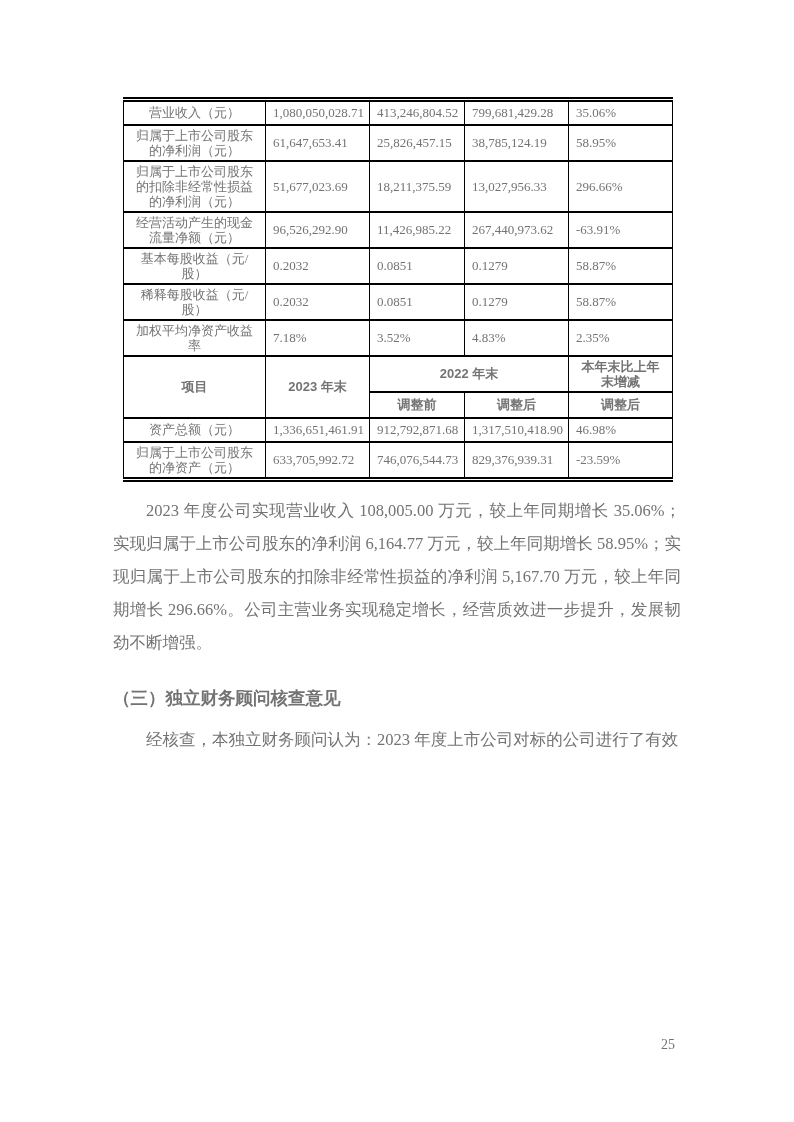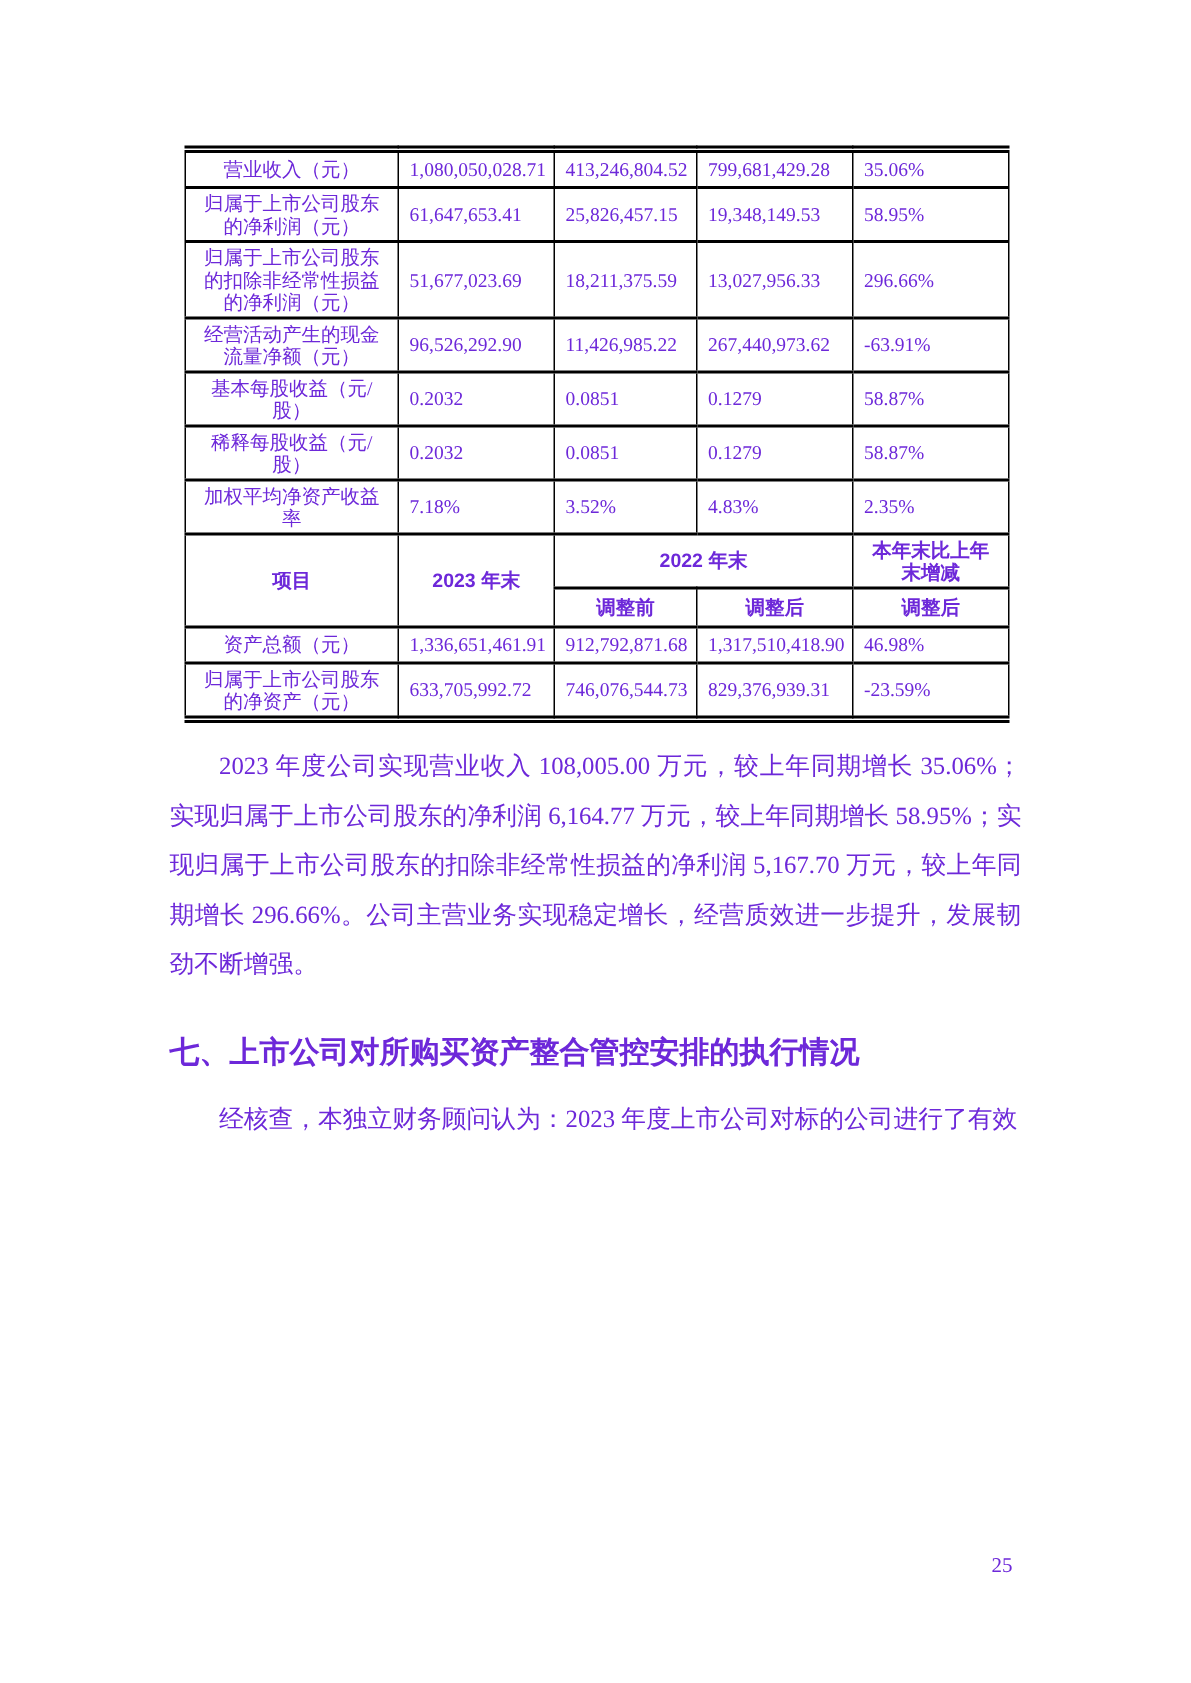--- a/index.html
+++ b/index.html
@@ -6,21 +6,21 @@
   html, body { margin: 0; padding: 0; background: #e8e8e8; }
   .page {
     width: 794px;
     height: 1122px;
     margin: 0 auto;
     background: #ffffff;
     position: relative;
     overflow: hidden;
     padding: 97px 113px 0 113px;
     font-family: "Liberation Serif", "DejaVu Serif", serif;
-    color: #6d28d9;
+    color: #737373;
   }
 
   
   table.fin-table {
     border-collapse: collapse;
     table-layout: fixed;
     width: 549px;
     margin-left: 10px;
     font-size: 13px;
     line-height: 15px;
@@ -99,21 +99,21 @@
         <td class="lbl">营业收入（元）</td>
         <td class="num">1,080,050,028.71</td>
         <td class="num">413,246,804.52</td>
         <td class="num">799,681,429.28</td>
         <td class="num">35.06%</td>
       </tr>
       <tr style="height:31px">
         <td class="lbl">归属于上市公司股东的净利润（元）</td>
         <td class="num">61,647,653.41</td>
         <td class="num">25,826,457.15</td>
-        <td class="num">19,348,149.53</td>
+        <td class="num">38,785,124.19</td>
         <td class="num">58.95%</td>
       </tr>
       <tr style="height:47px">
         <td class="lbl">归属于上市公司股东的扣除非经常性损益的净利润（元）</td>
         <td class="num">51,677,023.69</td>
         <td class="num">18,211,375.59</td>
         <td class="num">13,027,956.33</td>
         <td class="num">296.66%</td>
       </tr>
       <tr style="height:35px">
@@ -169,22 +169,22 @@
         <td class="num">633,705,992.72</td>
         <td class="num">746,076,544.73</td>
         <td class="num">829,376,939.31</td>
         <td class="num">-23.59%</td>
       </tr>
     </tbody>
   </table>
 
   <p class="body first">2023 年度公司实现营业收入 108,005.00 万元，较上年同期增长 35.06%；实现归属于上市公司股东的净利润 6,164.77 万元，较上年同期增长 58.95%；实现归属于上市公司股东的扣除非经常性损益的净利润 5,167.70 万元，较上年同期增长 296.66%。公司主营业务实现稳定增长，经营质效进一步提升，发展韧劲不断增强。</p>
 
+  <h3 class="sec">（三）独立财务顾问核查意见</h3>
 
 
-  <h2 class="chap">七、上市公司对所购买资产整合管控安排的执行情况</h2>
 
 
   <p class="body">经核查，本独立财务顾问认为：2023 年度上市公司对标的公司进行了有效</p>
 
   <div class="page-number">25</div>
 
 </div>
 
 </body></html>

